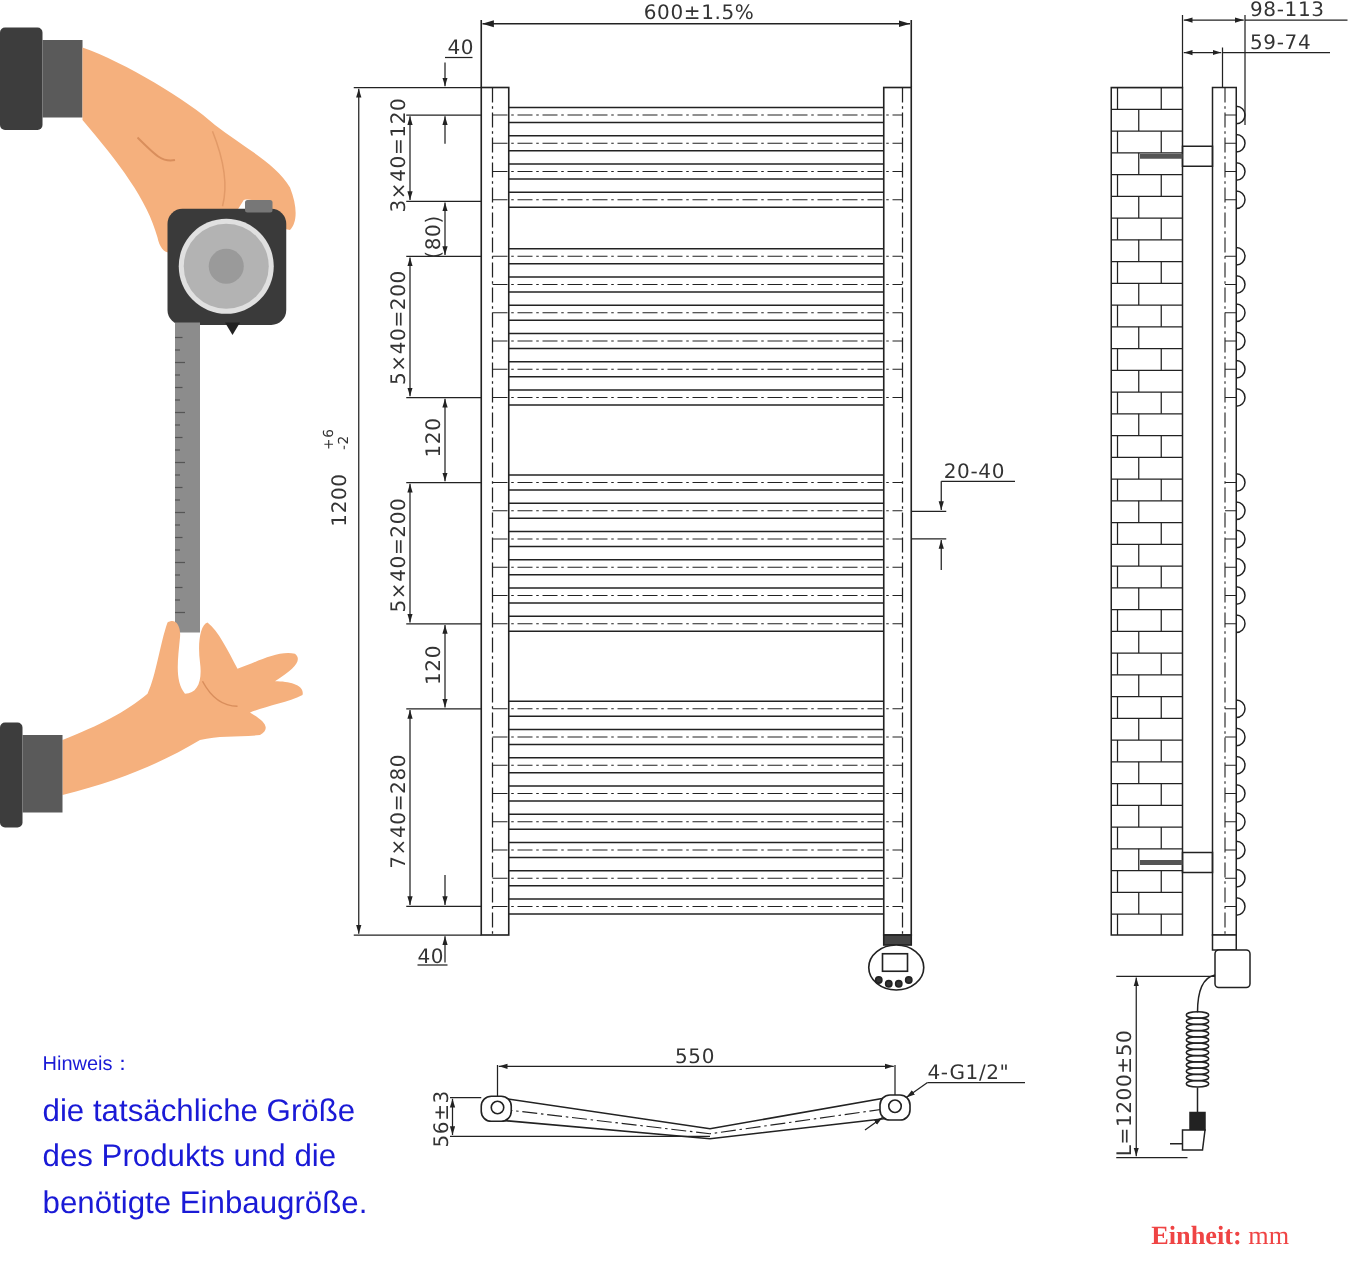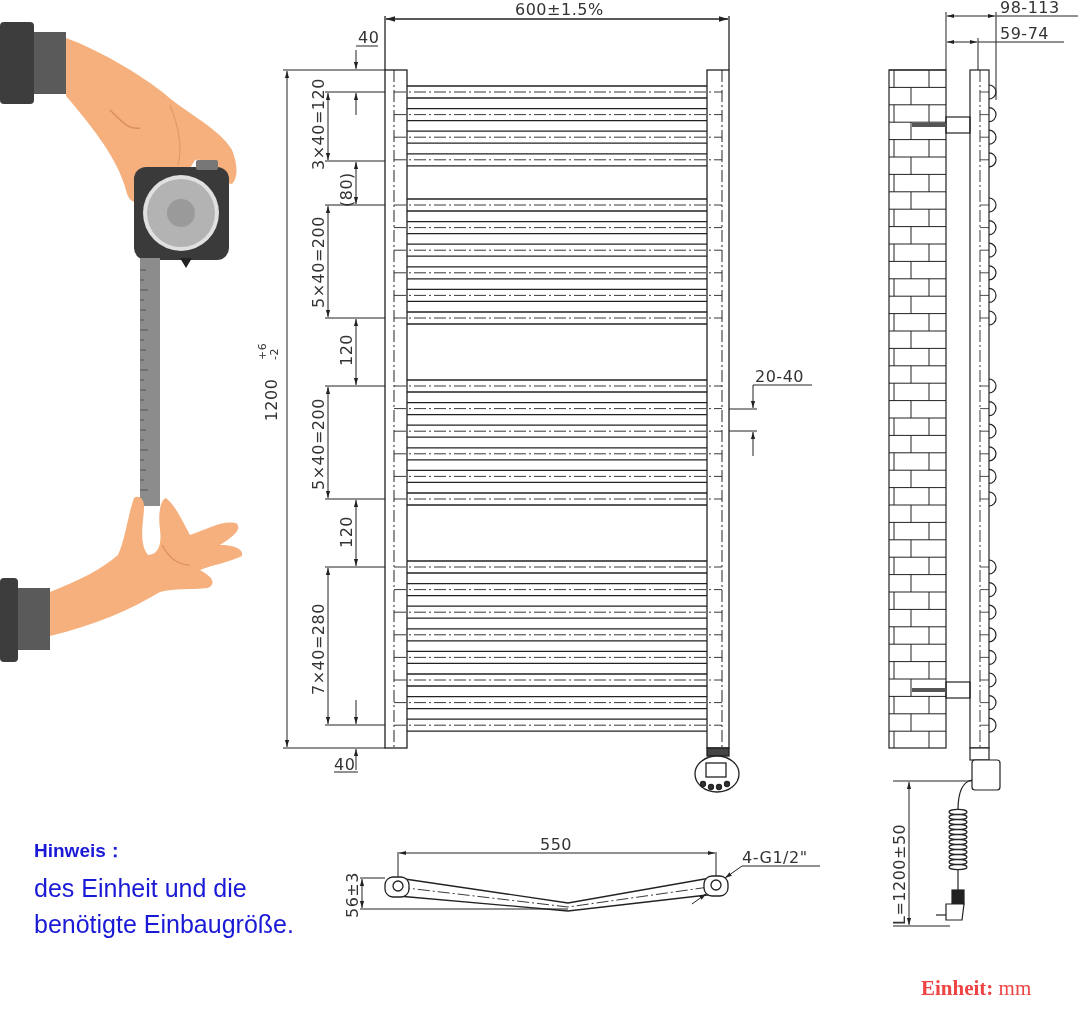--- a/index.html
+++ b/index.html
@@ -1,20 +1,20 @@
 <!DOCTYPE html>
 <html><head>
 <meta charset="utf-8">
 <style>
   html, body { margin: 0; padding: 0; background: #ffffff; }
   body { width: 1080px; height: 1010px; position: relative; overflow: hidden; font-family: "DejaVu Sans", sans-serif; }
   #canvas { position: absolute; left: 0; top: 0; width: 1080px; height: 1010px; }
   .dim { font-family: "DejaVu Sans", sans-serif; font-size: 16px; fill: #333; letter-spacing: 0.5px; }
   .note { position: absolute; left: 34px; top: 830px; color: #1a1ad6; font-family: "Liberation Sans", sans-serif; font-size: 25px; line-height: 36.5px; }
-  .note .title { font-weight: bold; font-size: 19px; }
+  .note .title { font-weight: normal; font-size: 16px; }
   .note .line { display: block; }
   .unit { position: absolute; left: 921px; top: 976px; color: #ef4444; font-family: Liberation Serif, serif; font-size: 21px; }
   .unit b { font-weight: bold; }
 </style>
 </head>
 <body>
 
 <svg id="canvas" viewBox="0 0 1080 1010" xmlns="http://www.w3.org/2000/svg">
   <defs>
     <marker id="arr" viewBox="0 0 10 10" refX="10" refY="5" markerWidth="7" markerHeight="7" orient="auto-start-reverse">
@@ -455,20 +455,21 @@
     <text x="540" y="850">550</text>
     <text transform="translate(358,918) rotate(-90)">56±3</text>
     <text x="742" y="863">4-G1/2"</text>
   </g>
 </svg>
 
 <div class="note">
   <span class="line">
     <span class="title">Hinweis</span><span class="title">：</span>
   </span>
-  <span class="line">des Einheit und die</span>
+  <span class="line">die tatsächliche Größe</span>
+  <span class="line">des Produkts und die</span>
   <span class="line">benötigte Einbaugröße.</span>
 </div>
 
 <div class="unit">
   <b>Einheit:</b>
   <span>mm</span>
 </div>
 
 </body></html>

